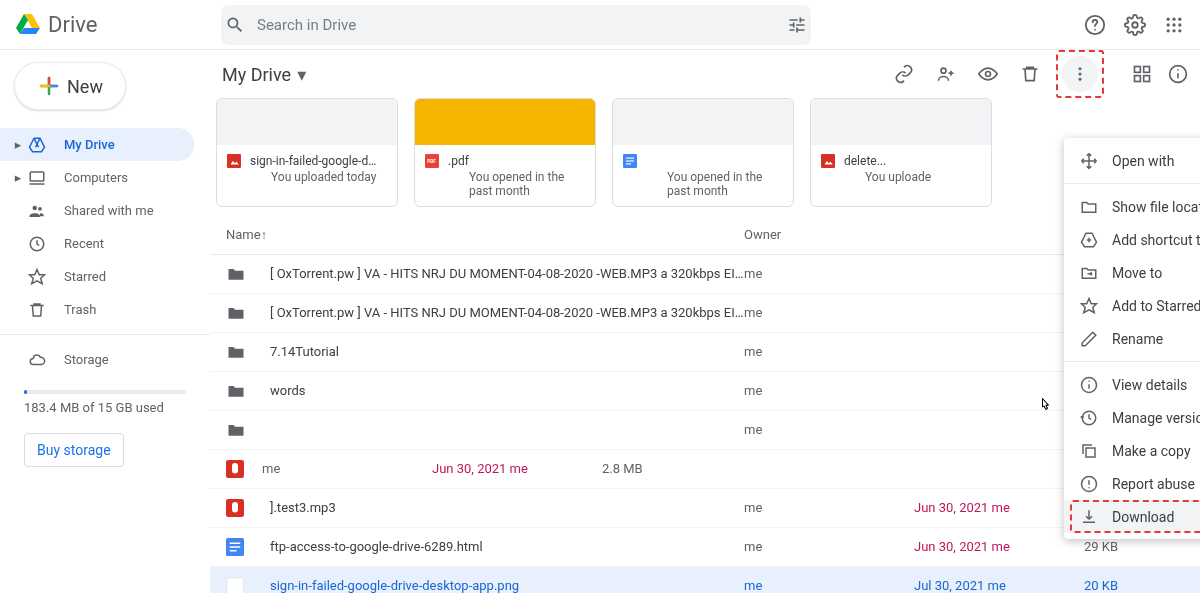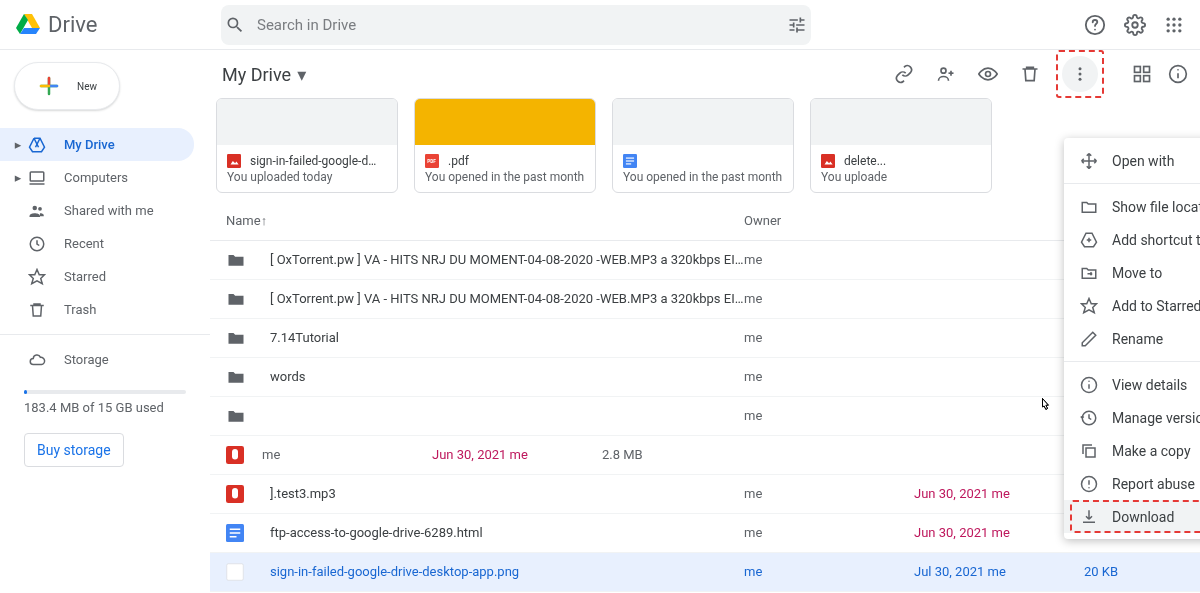--- a/index.html
+++ b/index.html
@@ -10,21 +10,21 @@
 .logo-text { font-size: 22px; color: #5f6368; margin-left: 8px; }
 .search-bar { flex: 1; max-width: 590px; background: #f1f3f4; border-radius: 8px; height: 40px; display: flex; align-items: center; padding: 0 4px; margin-left: 5px; }
 .search-icon { color: #5f6368; margin-right: 12px; }
 .search-input { flex: 1; border: none; background: none; outline: none; font-size: 15px; color: #5f6368; }
 .search-input::placeholder { color: #7a7d81; }
 .tune-icon { color: #5f6368; cursor: pointer; }
 .header-icons { display: flex; align-items: center; margin-left: auto; gap: 18px; color: #5f6368; }
 .header-icons > span { cursor: pointer; display: inline-flex; }
 .body-row { display: flex; height: calc(100% - 50px); }
 .sidebar { width: 210px; padding-top: 12px; }
-.new-btn { background: #fff; border: 1px solid #e8eaed; border-radius: 24px; box-shadow: 0 1px 2px rgba(60,64,67,.2); height: 48px; padding: 0 22px; margin-left: 14px; display: flex; align-items: center; gap: 16px; cursor: pointer; font-size: 10px; color: #3c4043; }
+.new-btn { background: #fff; border: 1px solid #e8eaed; border-radius: 24px; box-shadow: 0 1px 2px rgba(60,64,67,.2); height: 48px; padding: 0 22px; margin-left: 14px; display: flex; align-items: center; gap: 6px; cursor: pointer; font-size: 18px; color: #3c4043; }
 .nav { margin-top: 18px; }
 .nav-row { display: flex; align-items: center; height: 33px; border-radius: 0 16px 16px 0; padding-left: 12px; cursor: pointer; font-size: 13px; color: #5f6368; margin-right: 16px; }
 .nav-row.active { background: #e8f0fe; color: #1967d2; font-weight: 500; }
 .nav-row .caret { width: 12px; display: inline-flex; justify-content: center; color: #5f6368; }
 .nav-row .nav-ic { width: 24px; margin: 0 12px 0 4px; display: inline-flex; color: inherit; }
 .nav-row.active .nav-ic { color: #1967d2; }
 .nav-divider { border: none; border-top: 1px solid #e8eaed; margin: 8px 0; }
 .storage-row { padding: 8px 24px; font-size: 13px; color: #5f6368; }
 .storage-bar { height: 4px; background: #e8eaed; border-radius: 2px; margin: 6px 0; }
 .storage-bar > div { height: 100%; width: 2%; background: #1a73e8; border-radius: 2px; }
@@ -35,21 +35,21 @@
 .mydrive-actions { display: flex; align-items: center; gap: 22px; margin-left: auto; color: #5f6368; }
 .mydrive-actions > span { cursor: pointer; display: inline-flex; }
 .more-btn-wrap { width: 36px; height: 36px; border-radius: 50%; background: #f1f3f4; display: inline-flex; align-items: center; justify-content: center; position: relative; }
 .red-dash { border: 2px dashed #e53935; border-radius: 3px; position: absolute; inset: -6px -6px -6px -6px; pointer-events:none; }
 .suggested-row { display: flex; gap: 16px; padding: 0 6px 8px; overflow: hidden; }
 .sugg-card { width: 182px; border: 1px solid #dadce0; border-radius: 6px; overflow: hidden; }
 .sugg-preview { height: 46px; background: #f1f3f4; }
 .sugg-preview.orange { background: #f4b400; }
 .sugg-info { padding: 8px 10px; font-size: 12px; }
 .sugg-name { color: #3c4043; white-space: nowrap; overflow: hidden; text-overflow: ellipsis; max-width: 130px; display: inline-block; vertical-align: middle; }
-.sugg-sub { color: #5f6368; margin-top: 2px; }
+.sugg-sub { color: #5f6368; margin-top: 2px; margin-left: 44px; }
 .file-ic { display: inline-flex; vertical-align: middle; margin-right: 6px; }
 .table-head { display: flex; padding: 0 16px; height: 40px; align-items: center; border-bottom: 1px solid #e8eaed; font-size: 13px; color: #5f6368; }
 .col-name { flex: 1; display: flex; align-items: center; }
 .col-owner { width: 170px; }
 .col-date { width: 170px; }
 .col-size { width: 100px; text-align: right; }
 .file-rows { }
 .file-row { display: flex; align-items: center; height: 39px; padding: 0 16px; font-size: 13px; border-bottom: 1px solid #f1f3f4; color: #3c4043; }
 .file-row.selected { background: #e8f0fe; color: #1967d2; }
 .file-row .ic { width: 36px; display: inline-flex; }

